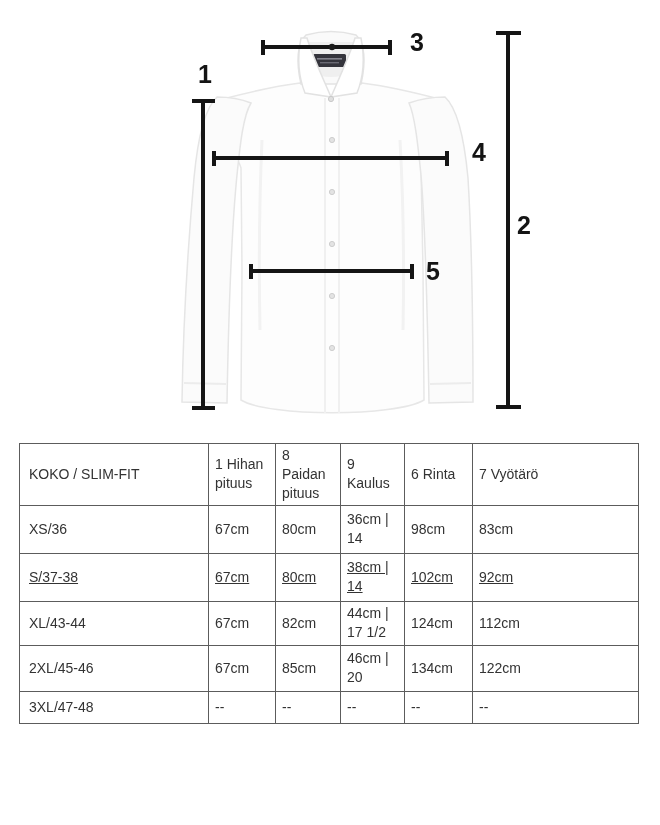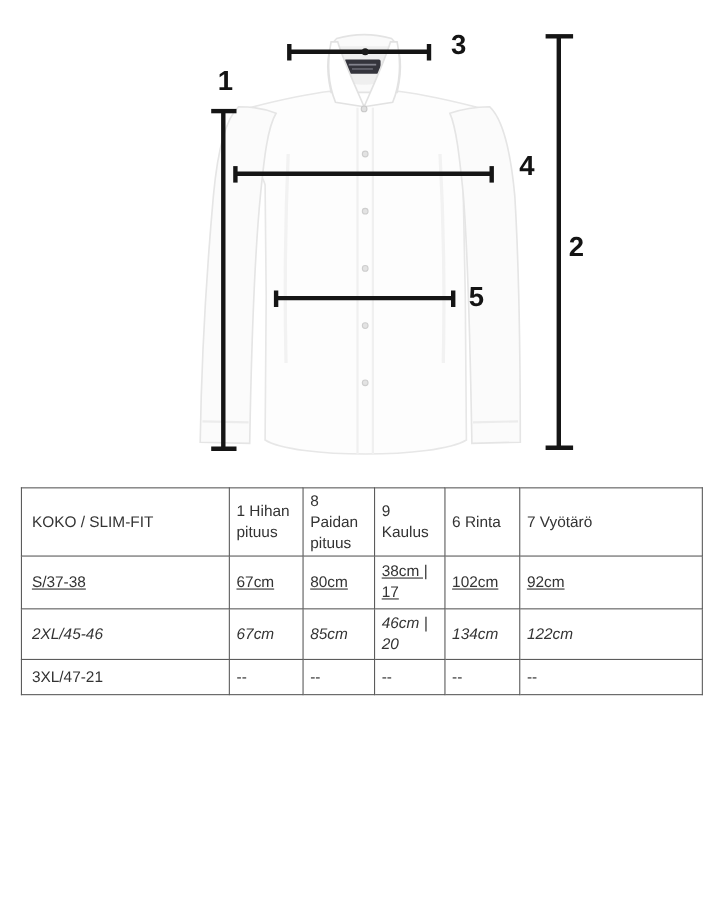--- a/index.html
+++ b/index.html
@@ -30,21 +30,21 @@
     padding:2px 3px 2px 6px;line-height:1.35;
     overflow:hidden;
   }
   table.size-table th:first-child,table.size-table td:first-child{padding-left:9px;}
   tr.r-header{height:47px;}
   tr.r0{height:48px;}
   tr.r1{height:48px;text-decoration:underline;}
   tr.r2{height:47px;}
   tr.r3{height:47px;}
   tr.r4{height:44px;}
-  tr.r5{height:46px;font-style:italic;}
+  tr.r5{height:46px;}
   tr.r6{height:32px;}
 </style>
 </head>
 <body>
 
 <div class="canvas">
 
   <div class="figure">
     <svg width="660" height="435" viewBox="0 0 660 435">
 
@@ -145,38 +145,54 @@
     </colgroup>
     <tbody>
       <tr class="r-header">
         <th>KOKO / SLIM-FIT</th>
         <th>1 Hihan pituus</th>
         <th>8 Paidan pituus</th>
         <th>9 Kaulus</th>
         <th>6 Rinta</th>
         <th>7 Vyötärö</th>
       </tr>
+      <tr class="r0">
+        <td>XS/36</td>
+        <td>67cm</td>
+        <td>80cm</td>
+        <td>36cm | 14</td>
+        <td>98cm</td>
+        <td>83cm</td>
+      </tr>
       <tr class="r1">
         <td>S/37-38</td>
         <td>67cm</td>
         <td>80cm</td>
-        <td>38cm | 17</td>
+        <td>38cm | 14</td>
         <td>102cm</td>
         <td>92cm</td>
+      </tr>
+      <tr class="r4">
+        <td>XL/43-44</td>
+        <td>67cm</td>
+        <td>82cm</td>
+        <td>44cm | 17 1/2</td>
+        <td>124cm</td>
+        <td>112cm</td>
       </tr>
       <tr class="r5">
         <td>2XL/45-46</td>
         <td>67cm</td>
         <td>85cm</td>
         <td>46cm | 20</td>
         <td>134cm</td>
         <td>122cm</td>
       </tr>
       <tr class="r6">
-        <td>3XL/47-21</td>
+        <td>3XL/47-48</td>
         <td>--</td>
         <td>--</td>
         <td>--</td>
         <td>--</td>
         <td>--</td>
       </tr>
     </tbody>
   </table>
 </div>
 

